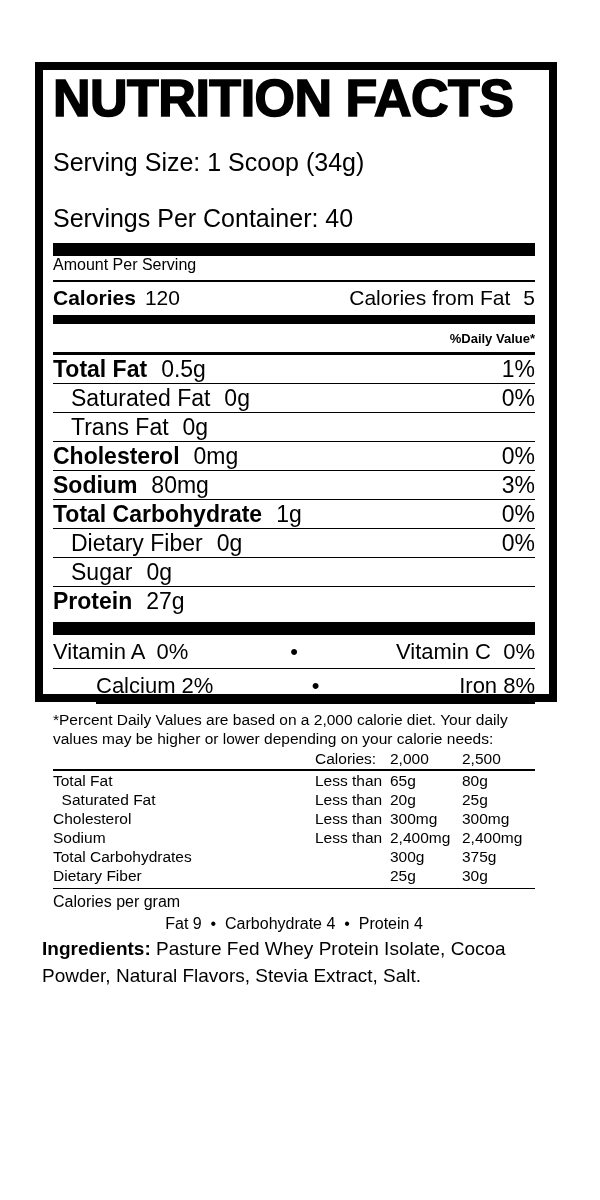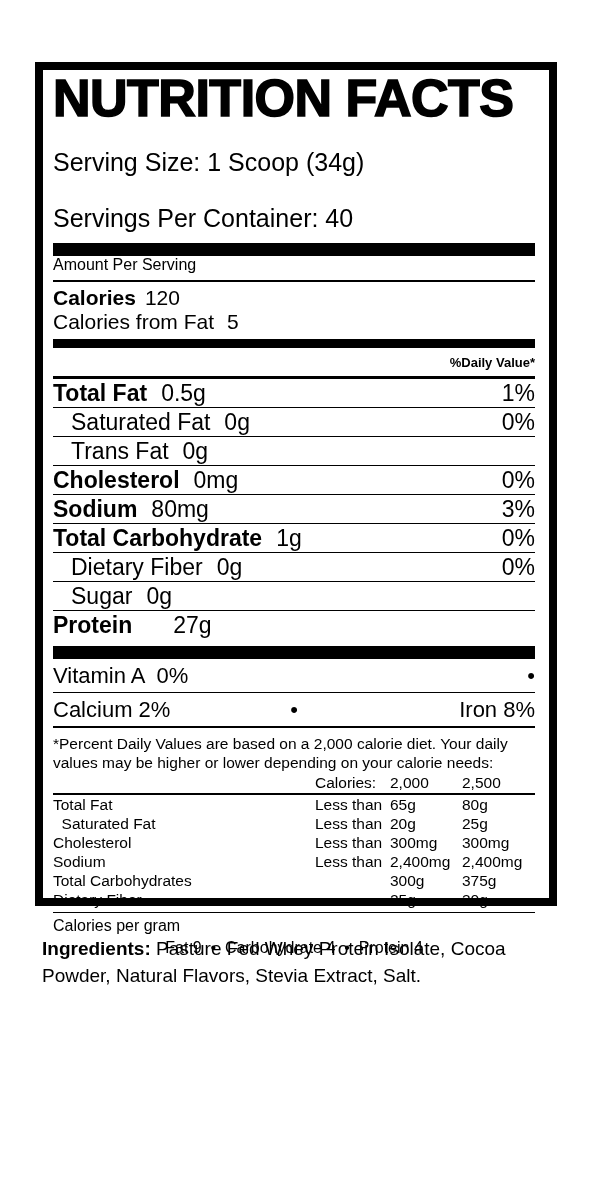--- a/index.html
+++ b/index.html
@@ -5,21 +5,21 @@
   html, body { margin: 0; padding: 0; }
   body {
     width: 600px; height: 1200px;
     background: #ffffff; color: #000000;
     font-family: "Liberation Sans", sans-serif;
     position: relative;
     -webkit-font-smoothing: antialiased;
   }
   .label-box {
     position: absolute; left: 35px; top: 62px;
-    width: 522px; height: 844px;
+    width: 522px; height: 640px;
     box-sizing: border-box;
     border: 8px solid #000;
     padding: 2px 14px 6px 10px;
     background: #fff;
   }
   .title {
     font-size: 52px; font-weight: bold; line-height: 48px;
     letter-spacing: -0.5px; white-space: nowrap;
     -webkit-text-stroke: 1.6px #000;
     margin-top: 2px;
@@ -27,53 +27,53 @@
   .serving-line { font-size: 25px; line-height: 32px; margin-top: 24px; }
   .serving-block { margin-top: 5px; }
   .bar { background: #000; width: 100%; }
   .bar-thick { height: 13px; }
   .bar-mid   { height: 9px; }
   .bar-top   { margin-top: 9px; }
   .amount-per-serving { font-size: 16px; line-height: 18px; }
   .rule-2 { border-top: 2px solid #000; margin-top: 6px; }
   .rule-3 { border-top: 3px solid #000; }
   .calories-row {
-    display: flex; justify-content: space-between; align-items: flex-start;
-    font-size: 21px; padding: 4px 0 5px 0; flex-direction: column;
+    display: flex; justify-content: space-between; align-items: center;
+    font-size: 21px; padding: 4px 0 5px 0;
   }
   .calories-row .val { margin-left: 9px; font-weight: normal; }
   .cff .val { margin-left: 13px; }
   .bold { font-weight: bold; }
   .dv-header {
     text-align: right; font-size: 13px; font-weight: bold;
     padding: 7px 0 6px 0;
   }
   .nrow {
     display: flex; align-items: baseline;
     font-size: 23px; height: 28px; line-height: 28px;
     border-bottom: 1px solid #000;
     white-space: pre;
   }
-  .nrow.noline { border-bottom: none; gap: 27px; }
+  .nrow.noline { border-bottom: none; }
   .nrow.indent { padding-left: 18px; }
   .namt { margin-left: 14px; }
   .ndv  { margin-left: auto; }
   .bar-after-protein { margin-top: 7px; }
   .vrow {
     display: flex; align-items: flex-start;
     font-size: 22px; line-height: 25px;
     padding: 4px 0 4px 0;
     white-space: pre;
     gap: 20px;
   }
   .vrow .cell-l { flex: 1; text-align: left; }
   .vrow .bullet { flex: 0 0 auto; }
   .vrow .cell-r { flex: 1; text-align: right; }
   .vrow-1 { border-bottom: 1px solid #000; }
-  .vrow-2 { border-bottom: 2px solid #000; }
+  .vrow-2 { border-bottom: 2px solid #000; margin-left: 43px; }
   .footnote { font-size: 15.5px; line-height: 19px; padding-top: 6px; white-space: nowrap; }
   .dv-table { margin-top: 1px; font-size: 15.5px; }
   .trow {
     display: grid;
     grid-template-columns: 262px 75px 72px 1fr;
     height: 19px; line-height: 19px;
     white-space: pre;
   }
   .trow.thead { border-bottom: 2px solid #000; height: 20px; }
   .cpg-block { border-top: 1px solid #000; margin-top: 3px; padding-top: 4px; }
@@ -123,20 +123,21 @@
       <div class="nrow indent"><span class="nname">Dietary Fiber</span><span class="namt">0g</span><span class="ndv">0%</span></div>
       <div class="nrow indent"><span class="nname">Sugar</span><span class="namt">0g</span><span class="ndv"></span></div>
       <div class="nrow noline"><span class="nname bold">Protein</span><span class="namt">27g</span><span class="ndv"></span></div>
     </div>
 
   <div class="bar bar-thick bar-after-protein"></div>
 
   <div class="vrow vrow-1">
     <span class="cell-l">Vitamin A  0%</span>
     <span class="bullet">•</span>
+    <span class="cell-r">Vitamin C  0%</span>
   </div>
   <div class="vrow vrow-2">
     <span class="cell-l">Calcium 2%</span>
     <span class="bullet">•</span>
     <span class="cell-r">Iron 8%</span>
   </div>
 
   <div class="footnote">
     <div>*Percent Daily Values are based on a 2,000 calorie diet. Your daily</div>
     <div>values may be higher or lower depending on your calorie needs:</div>

